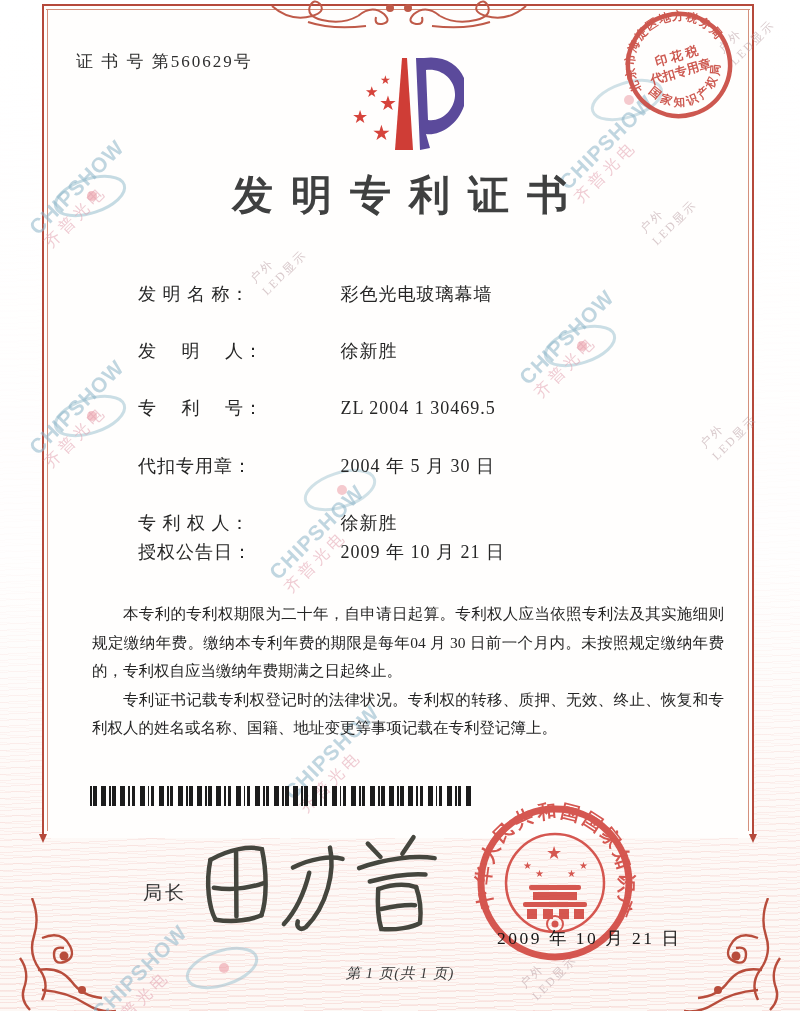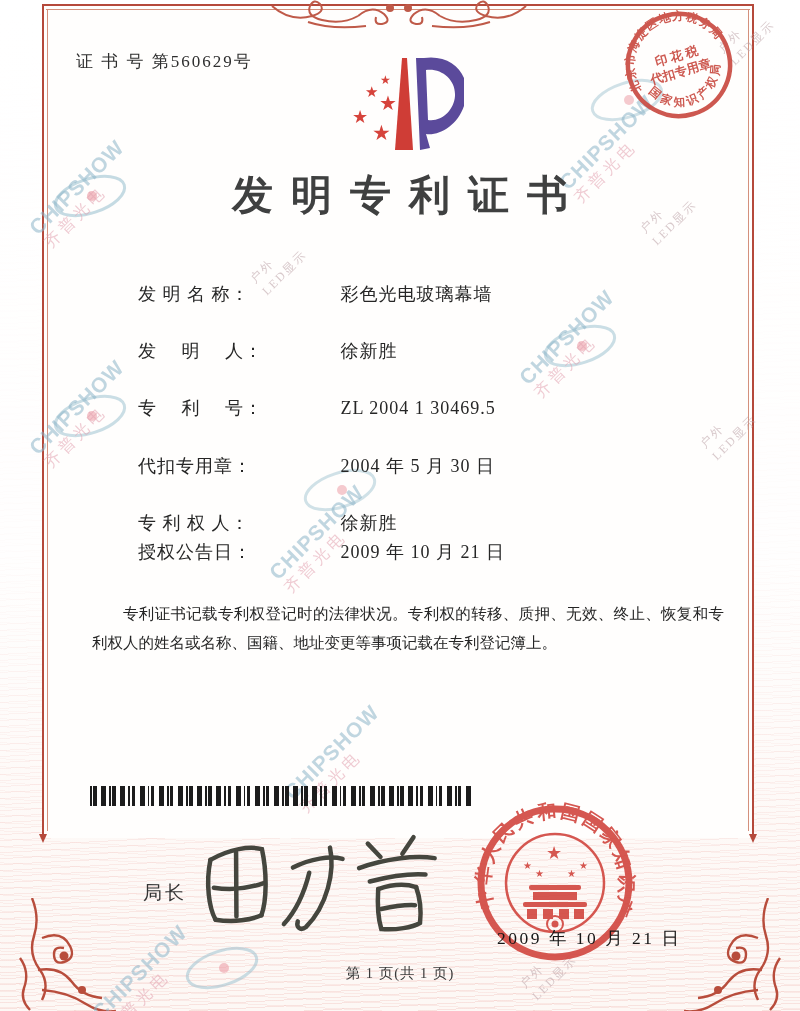--- a/index.html
+++ b/index.html
@@ -31,21 +31,21 @@
          color:#3f4040;letter-spacing:18px;text-indent:18px;font-family:Liberation Serif, serif;}
   .field{left:96px;font-size:18px;color:#262626;white-space:nowrap;}
   .field .lab{display:inline-block;min-width:170px;letter-spacing:1px;margin-left:42px;}
   .field .val{letter-spacing:1px;margin-left:28px;}
   .bodytext{left:92px;top:600px;width:632px;font-size:15.5px;line-height:28.5px;color:#252525;text-align:justify;}
   .bodytext p{margin:0;text-indent:2em;}
   .barcode{left:90px;top:786px;width:384px;height:20px;display:flex;align-items:stretch;}
   .barcode div{background:#1c1c1c;}
   .signer{left:143px;top:880px;font-size:19px;color:#333;letter-spacing:3px;}
   .issue-date{left:497px;top:926px;font-size:17.5px;color:#161616;letter-spacing:2.5px;z-index:7;}
-  .footer{left:0;top:964px;width:100%;text-align:center;font-size:14.5px;color:#3a3a3a;letter-spacing:1px;}
+  .footer{left:0;top:964px;width:100%;text-align:center;font-size:14.5px;color:#3a3a3a;letter-spacing:1px;font-style:italic;}
   
   .wm{transform:rotate(-45deg);transform-origin:left bottom;white-space:nowrap;z-index:3;pointer-events:none;}
   .wm .b{font-family:"Liberation Sans","DejaVu Sans",sans-serif;font-size:21px;font-weight:bold;
          color:rgba(140,180,200,.55);letter-spacing:1px;display:block;}
   .wm .c{font-size:16px;color:rgba(225,160,175,.55);letter-spacing:4px;display:block;margin-top:-2px;}
   .wmtag{transform:rotate(-45deg);white-space:nowrap;z-index:3;font-size:12px;
          color:rgba(190,165,170,.6);letter-spacing:2px;pointer-events:none;}
   .wmtag span{display:block;}
   svg{display:block;}
   .z2{z-index:2}.z4{z-index:4}.z5{z-index:5}.z6{z-index:6}
@@ -206,20 +206,21 @@
   <span class="lab">代扣专用章：</span>
   <span class="val">2004 年 5 月 30 日</span></div>
 <div class="abs field z5" style="top:511px;">
   <span class="lab">专 利 权 人：</span>
   <span class="val">徐新胜</span></div>
 <div class="abs field z5" style="top:540px;">
   <span class="lab">授权公告日：</span>
   <span class="val">2009 年 10 月 21 日</span></div>
 
 <div class="abs bodytext z5">
+  <p>本专利的专利权期限为二十年，自申请日起算。专利权人应当依照专利法及其实施细则规定缴纳年费。缴纳本专利年费的期限是每年04 月 30 日前一个月内。未按照规定缴纳年费的，专利权自应当缴纳年费期满之日起终止。</p>
   <p>专利证书记载专利权登记时的法律状况。专利权的转移、质押、无效、终止、恢复和专利权人的姓名或名称、国籍、地址变更等事项记载在专利登记簿上。</p>
 </div>
 
 <div class="abs barcode z5" id="barcode">
     <div style="width: 2px; margin-right: 1.5px;"></div>
     <div style="width: 4px; margin-right: 4.5px;"></div>
     <div style="width: 6px; margin-right: 3px;"></div>
     <div style="width: 2px; margin-right: 1.5px;"></div>
     <div style="width: 4px; margin-right: 4.5px;"></div>
     <div style="width: 6px; margin-right: 3px;"></div>

